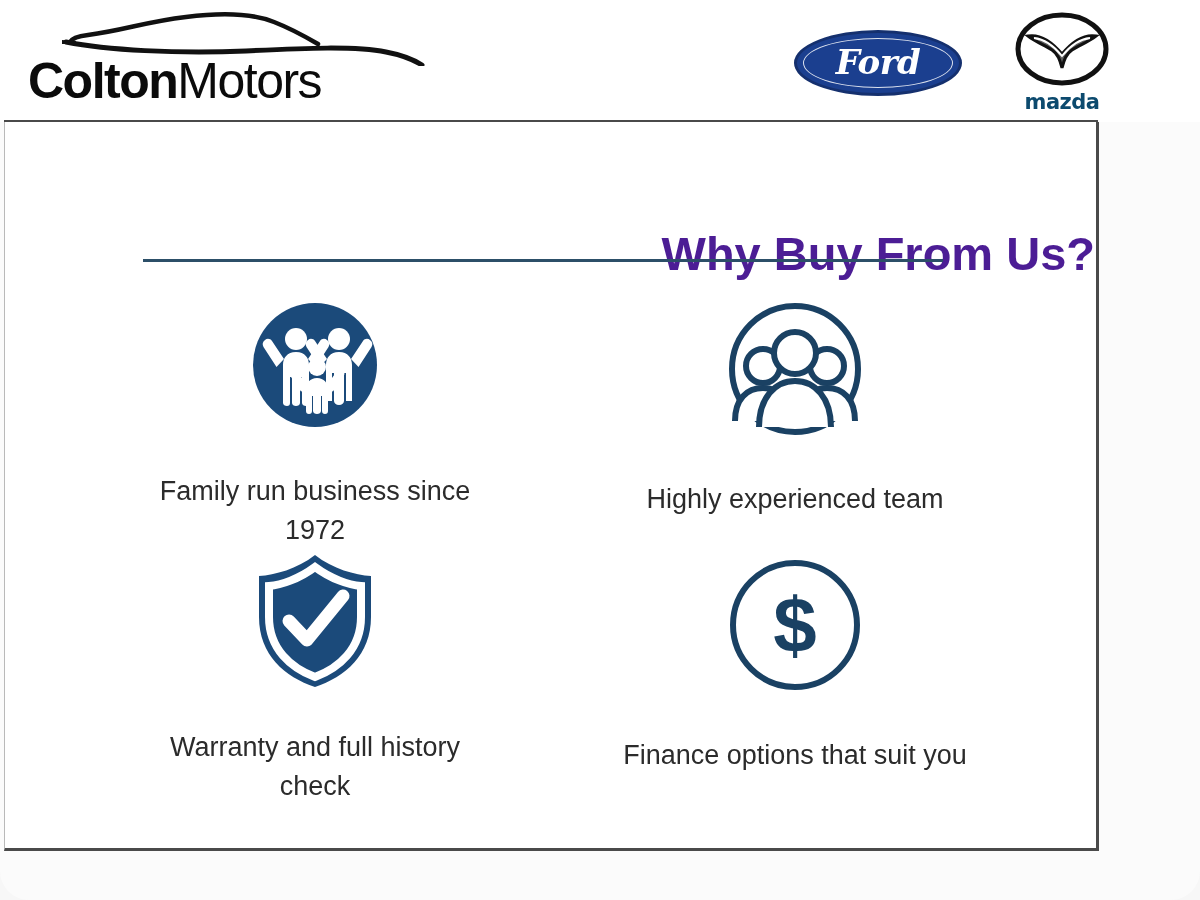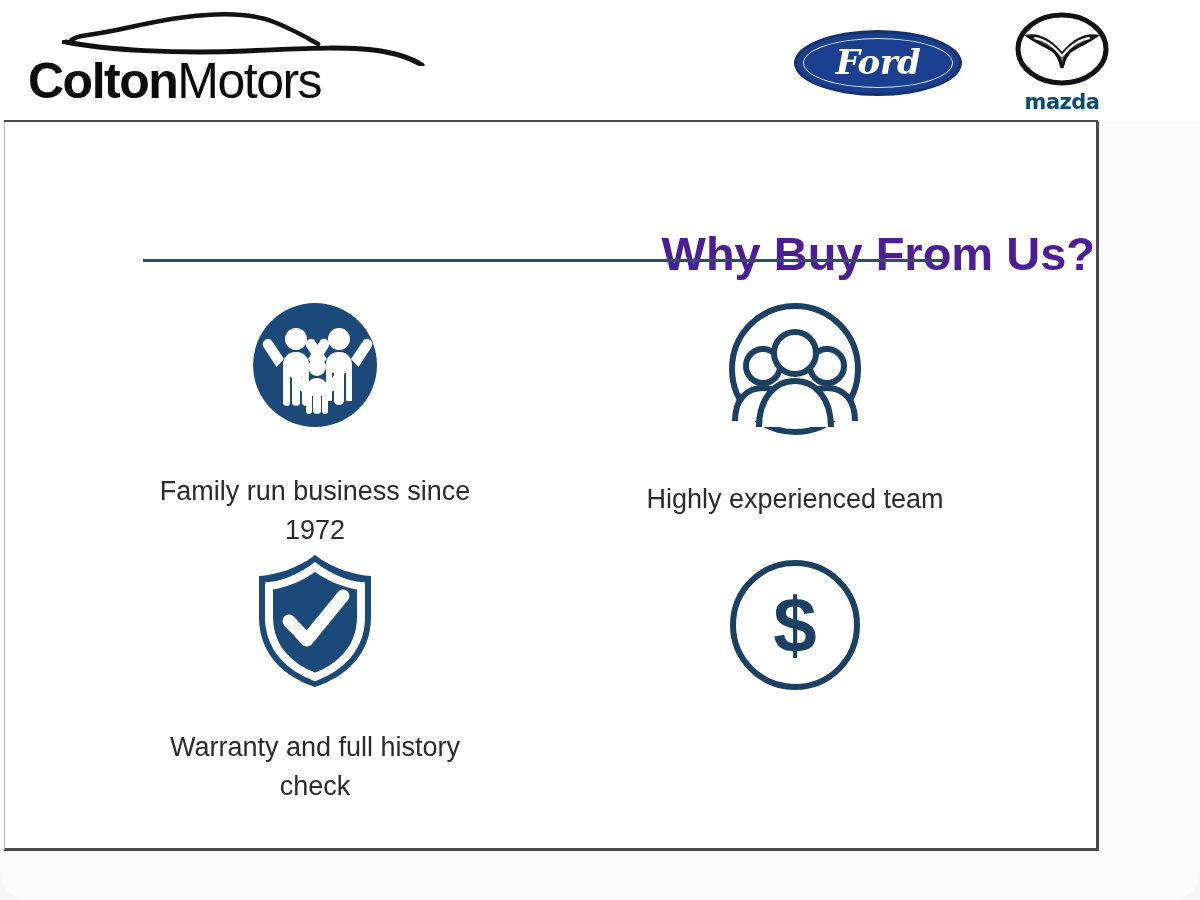--- a/index.html
+++ b/index.html
@@ -299,17 +299,18 @@
         <div class="feature-label">Warranty and full history check</div>
       </div>
 
       <div class="feature">
         <div class="feature-icon">
           <svg width="134" height="134" viewBox="0 0 134 134">
             <circle cx="67" cy="67" r="62" fill="none" stroke="#1a4163" stroke-width="6"></circle>
             <text x="67" y="67" text-anchor="middle" dominant-baseline="central" font-family="'Liberation Sans', sans-serif" font-size="78" font-weight="700" fill="#1a4163">$</text>
           </svg>
         </div>
+        <div class="feature-label">Finance options that suit you</div>
       </div>
 
     </div>
   </div>
 </div>
 
 </body></html>

